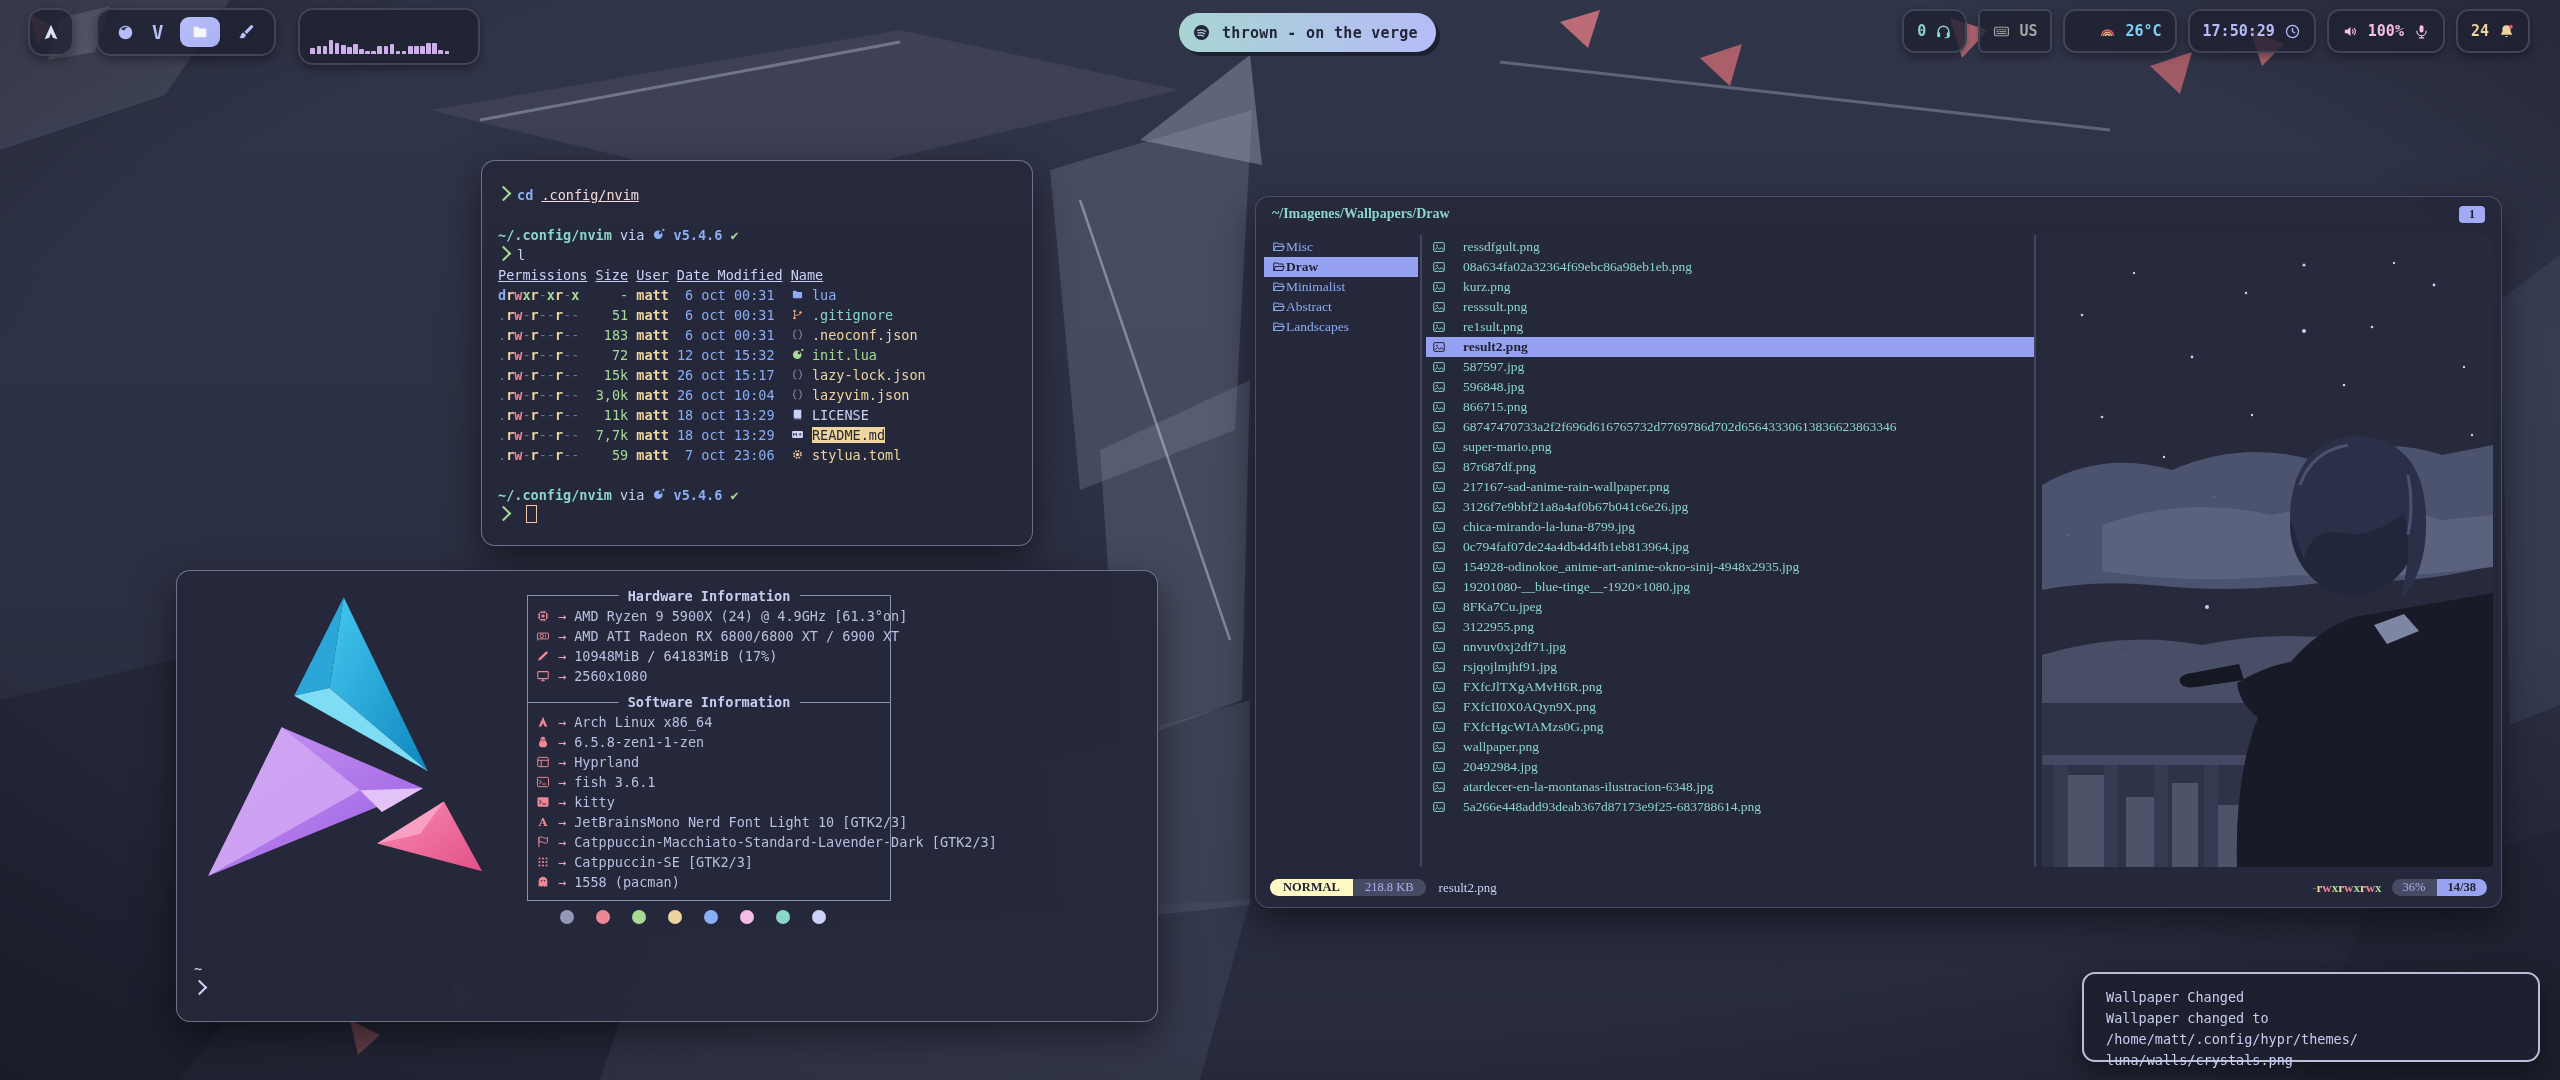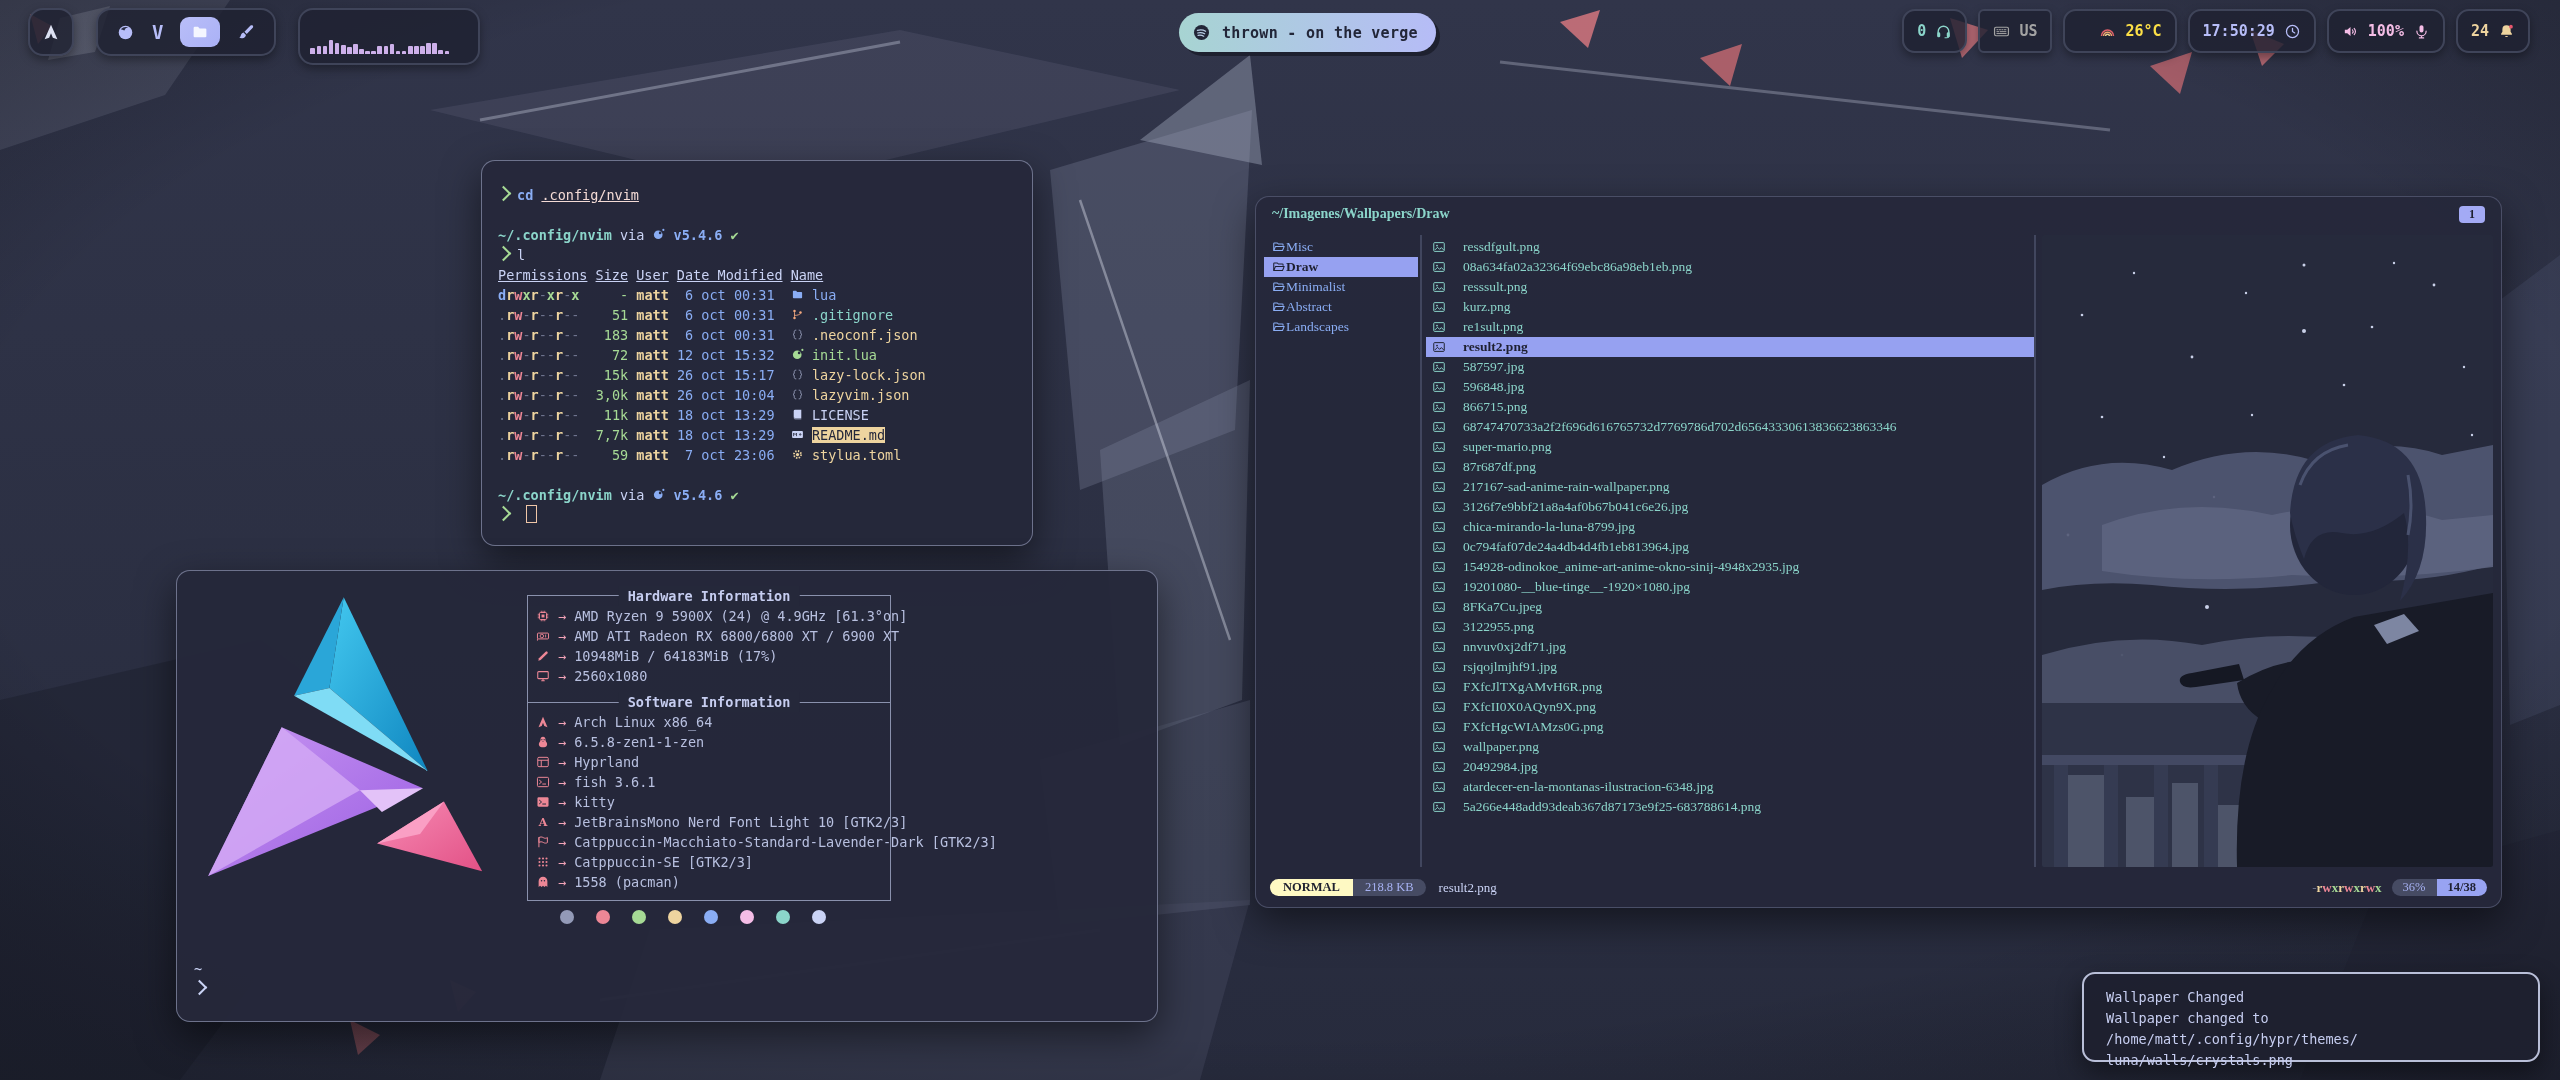--- a/index.html
+++ b/index.html
@@ -225,21 +225,21 @@
     </div>
     <div class="module" style="color: #a3a3a3; border-radius: 6px;">
       <span class="icon">
           <svg viewBox="0 0 24 24">
             <rect x="2.2" y="6" width="19.6" height="12" rx="2" fill="none" stroke="currentColor" stroke-width="1.7"></rect>
             <path d="M5.5 9.5h1.6 M9 9.5h1.6 M12.5 9.5h1.6 M16 9.5h2.3 M5.5 12.2h2.6 M10 12.2h8.3 M5.5 14.9h13" stroke="currentColor" stroke-width="1.4" stroke-linecap="round"></path>
           </svg>
         </span>
       <span>US</span>
     </div>
-    <div class="module" style="color: #fde047; padding-left: 34px;">
+    <div class="module" style="color: #7dd3fc; padding-left: 34px;">
       <span class="icon">
           <svg viewBox="0 0 24 24">
             <path d="M3.5 18.5a8.5 8.5 0 0 1 17 0" stroke="#e0606a" stroke-width="2.1" fill="none"></path>
             <path d="M6.4 18.5a5.6 5.6 0 0 1 11.2 0" stroke="#f0a36f" stroke-width="2.1" fill="none"></path>
             <path d="M9.3 18.5a2.7 2.7 0 0 1 5.4 0" stroke="#ecd08e" stroke-width="2.1" fill="none"></path>
           </svg>
         </span>
       <span>26°C</span>
     </div>
     <div class="module" style="color: rgb(183, 189, 248);">
@@ -610,31 +610,31 @@
           <span>08a634fa02a32364f69ebc86a98eb1eb.png</span>
         </div>
         <div class="file-row">
           <span class="icon">
             <svg viewBox="0 0 24 24">
               <rect x="3" y="4.5" width="18" height="15" rx="1.5" fill="none" stroke="currentColor" stroke-width="1.7"></rect>
               <circle cx="8.6" cy="9.6" r="1.5" fill="currentColor"></circle>
               <path d="M5 17l4.5-4.5 3.5 3.5 3-3 4 4" fill="none" stroke="currentColor" stroke-width="1.7"></path>
             </svg>
           </span>
+          <span>kurz.png</span>
+        </div>
+        <div class="file-row">
+          <span class="icon">
+            <svg viewBox="0 0 24 24">
+              <rect x="3" y="4.5" width="18" height="15" rx="1.5" fill="none" stroke="currentColor" stroke-width="1.7"></rect>
+              <circle cx="8.6" cy="9.6" r="1.5" fill="currentColor"></circle>
+              <path d="M5 17l4.5-4.5 3.5 3.5 3-3 4 4" fill="none" stroke="currentColor" stroke-width="1.7"></path>
+            </svg>
+          </span>
           <span>resssult.png</span>
-        </div>
-        <div class="file-row">
-          <span class="icon">
-            <svg viewBox="0 0 24 24">
-              <rect x="3" y="4.5" width="18" height="15" rx="1.5" fill="none" stroke="currentColor" stroke-width="1.7"></rect>
-              <circle cx="8.6" cy="9.6" r="1.5" fill="currentColor"></circle>
-              <path d="M5 17l4.5-4.5 3.5 3.5 3-3 4 4" fill="none" stroke="currentColor" stroke-width="1.7"></path>
-            </svg>
-          </span>
-          <span>kurz.png</span>
         </div>
         <div class="file-row">
           <span class="icon">
             <svg viewBox="0 0 24 24">
               <rect x="3" y="4.5" width="18" height="15" rx="1.5" fill="none" stroke="currentColor" stroke-width="1.7"></rect>
               <circle cx="8.6" cy="9.6" r="1.5" fill="currentColor"></circle>
               <path d="M5 17l4.5-4.5 3.5 3.5 3-3 4 4" fill="none" stroke="currentColor" stroke-width="1.7"></path>
             </svg>
           </span>
           <span>re1sult.png</span>

